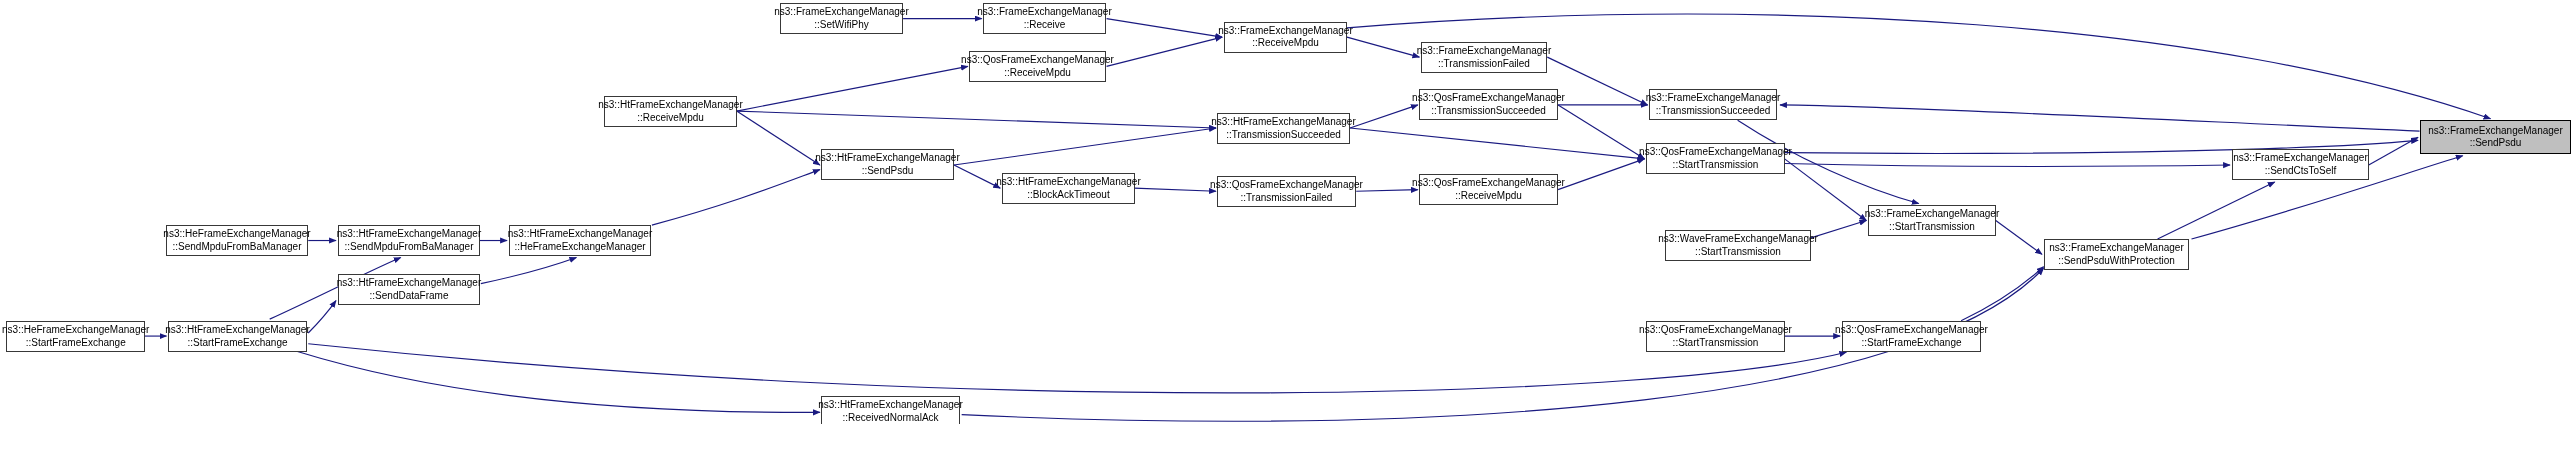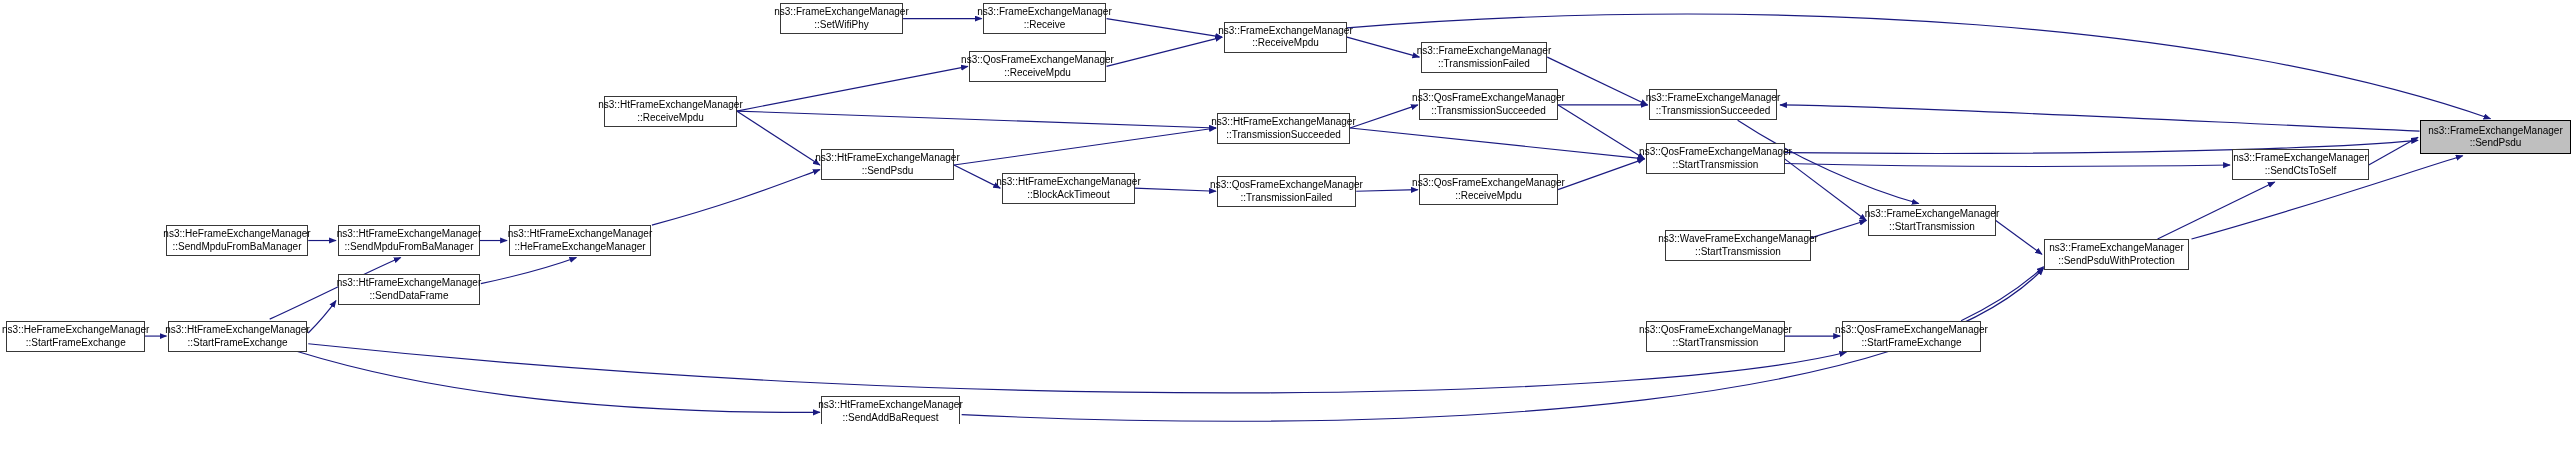--- a/index.html
+++ b/index.html
@@ -158,21 +158,21 @@
     <div class="node" style="left: 6.2px; top: 321px; width: 139px; height: 31px;">
       <span>ns3::HeFrameExchangeManager</span>
       <span>::StartFrameExchange</span>
     </div>
     <div class="node" style="left: 168px; top: 321px; width: 139px; height: 31px;">
       <span>ns3::HtFrameExchangeManager</span>
       <span>::StartFrameExchange</span>
     </div>
     <div class="node" style="left: 821px; top: 396px; width: 139px; height: 31px;">
       <span>ns3::HtFrameExchangeManager</span>
-      <span>::SendAddBaRequest</span>
+      <span>::ReceivedNormalAck</span>
     </div>
     <div class="node" style="left: 1646px; top: 321px; width: 139px; height: 31px;">
       <span>ns3::QosFrameExchangeManager</span>
       <span>::StartTransmission</span>
     </div>
     <div class="node" style="left: 1842px; top: 321px; width: 139px; height: 31px;">
       <span>ns3::QosFrameExchangeManager</span>
       <span>::StartFrameExchange</span>
     </div>
     <div class="node" style="left: 2044px; top: 239px; width: 145px; height: 31px;">

